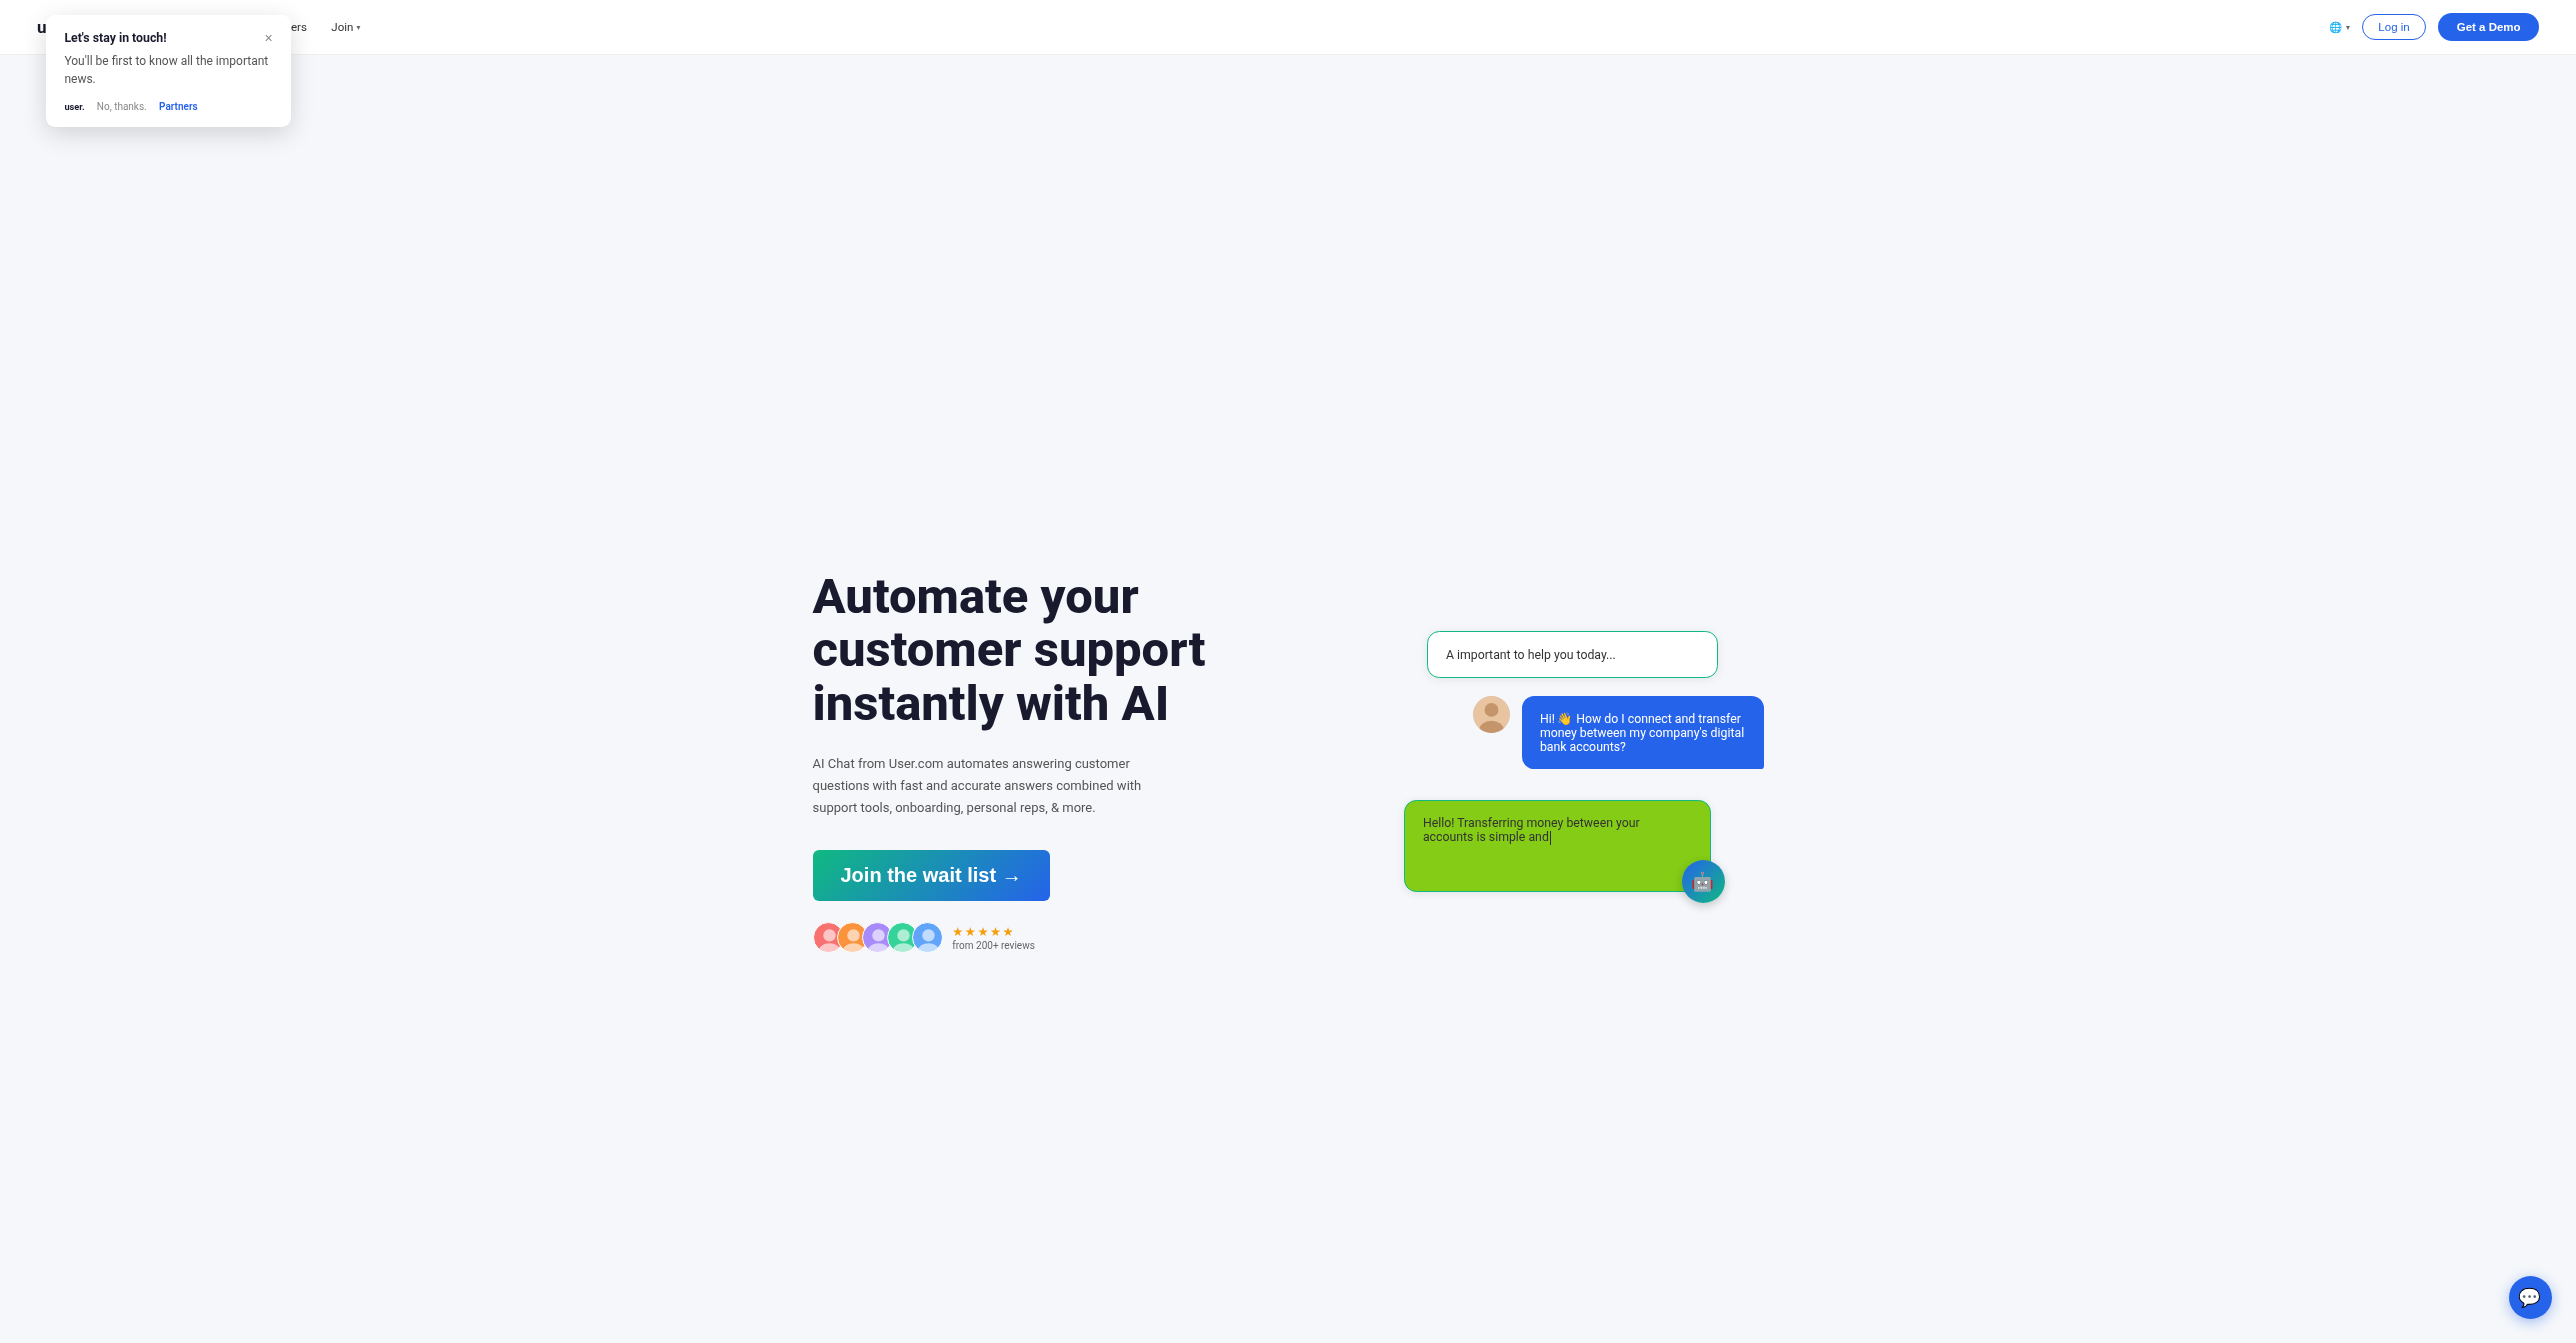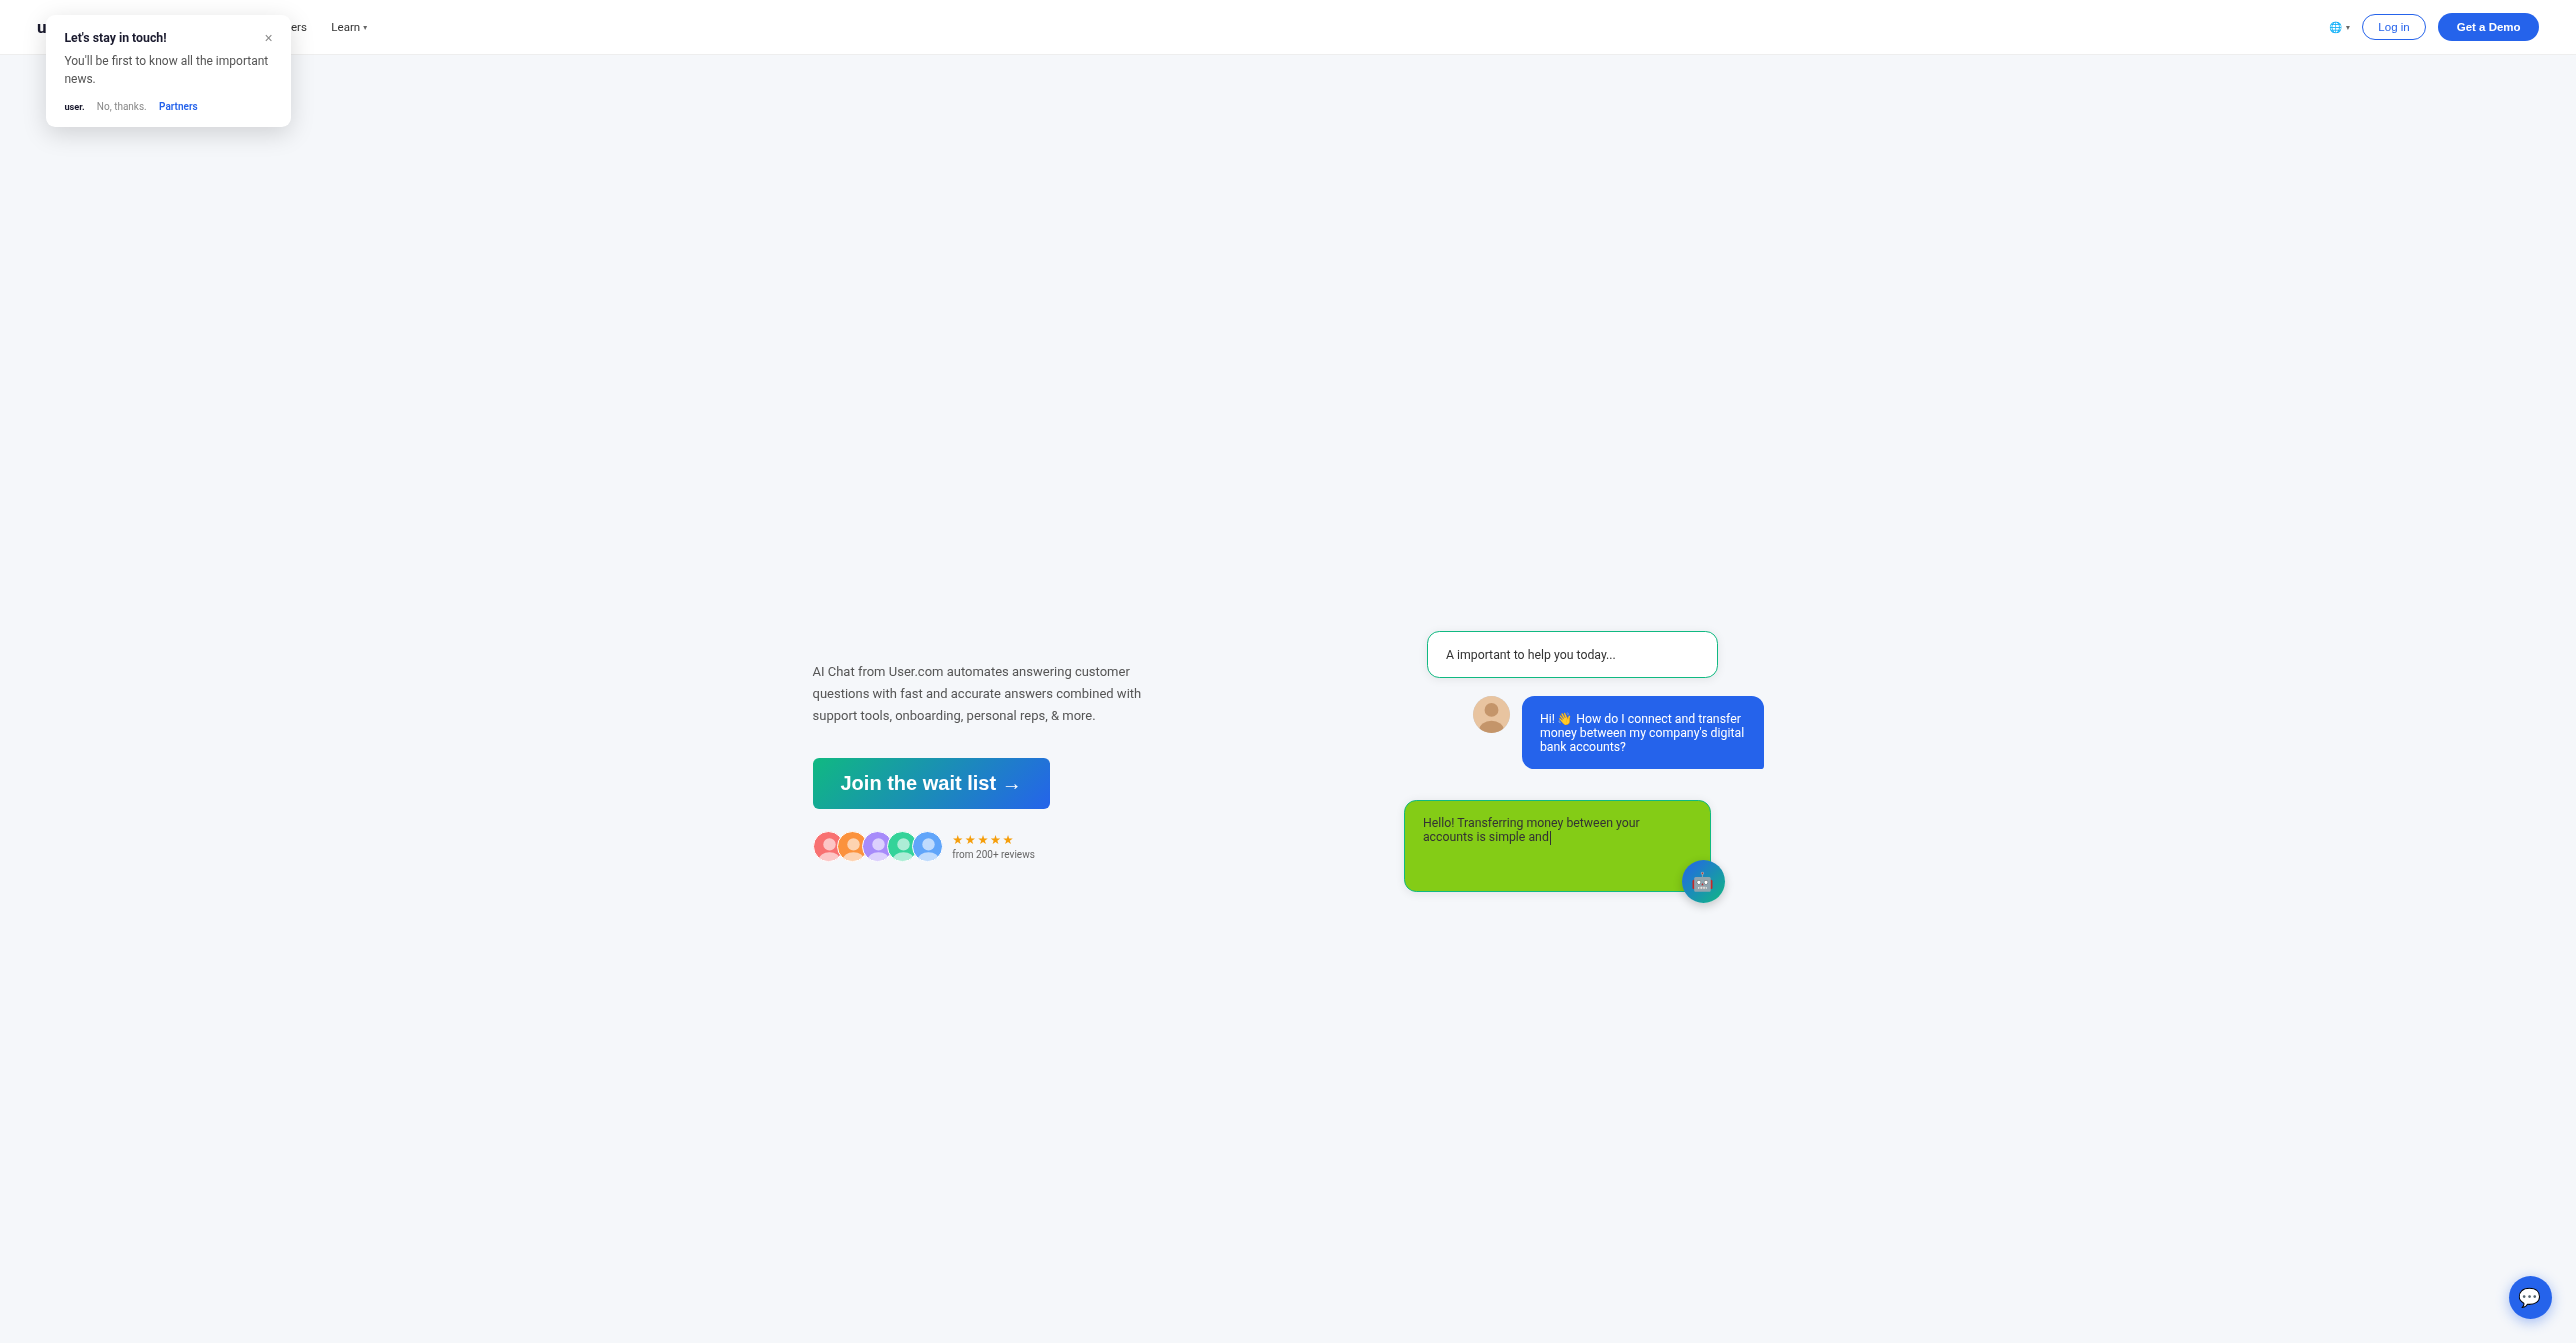--- a/index.html
+++ b/index.html
@@ -109,21 +109,21 @@
         <span>Solutions</span>
         <span class="chevron">▾</span>
       </a>
       <a class="nav-link">
         <span>Customers</span>
       </a>
       <a class="nav-link">
         <span>Partners</span>
       </a>
       <a class="nav-link">
-        <span>Learn</span>
+        <span>Join</span>
         <span class="chevron">▾</span>
       </a>
     </div>
   </div>
   <div class="nav-right">
     <button class="globe-btn">
       <span>🌐</span>
       <span class="chevron">▾</span>
     </button>
     <button class="login-btn">Log in</button>
@@ -140,20 +140,21 @@
   <div class="popup-footer">
     <span class="popup-logo">user.</span>
     <span class="popup-no">No, thanks.</span>
     <span class="popup-subscribe">Partners</span>
   </div>
 </div>
 
 <div style="background: #f5f7fa; min-height: 100vh; padding-top: 55px;">
   <section class="hero">
     <div class="hero-left">
+      <h1 class="hero-title">Automate your customer support instantly with AI</h1>
       <p class="hero-desc">AI Chat from User.com automates answering customer questions with fast and accurate answers combined with support tools, onboarding, personal reps, &amp; more.</p>
       <button class="join-btn">Join the wait list →</button>
       <div class="reviews">
         <div class="avatars">
           <div class="avatar-circle av1">
             <svg viewBox="0 0 40 40" width="31" height="31">
                 <circle cx="20" cy="16" r="8" fill="#fff" opacity="0.6"></circle>
                 <ellipse cx="20" cy="36" rx="14" ry="10" fill="#fff" opacity="0.6"></ellipse>
               </svg>
           </div>

